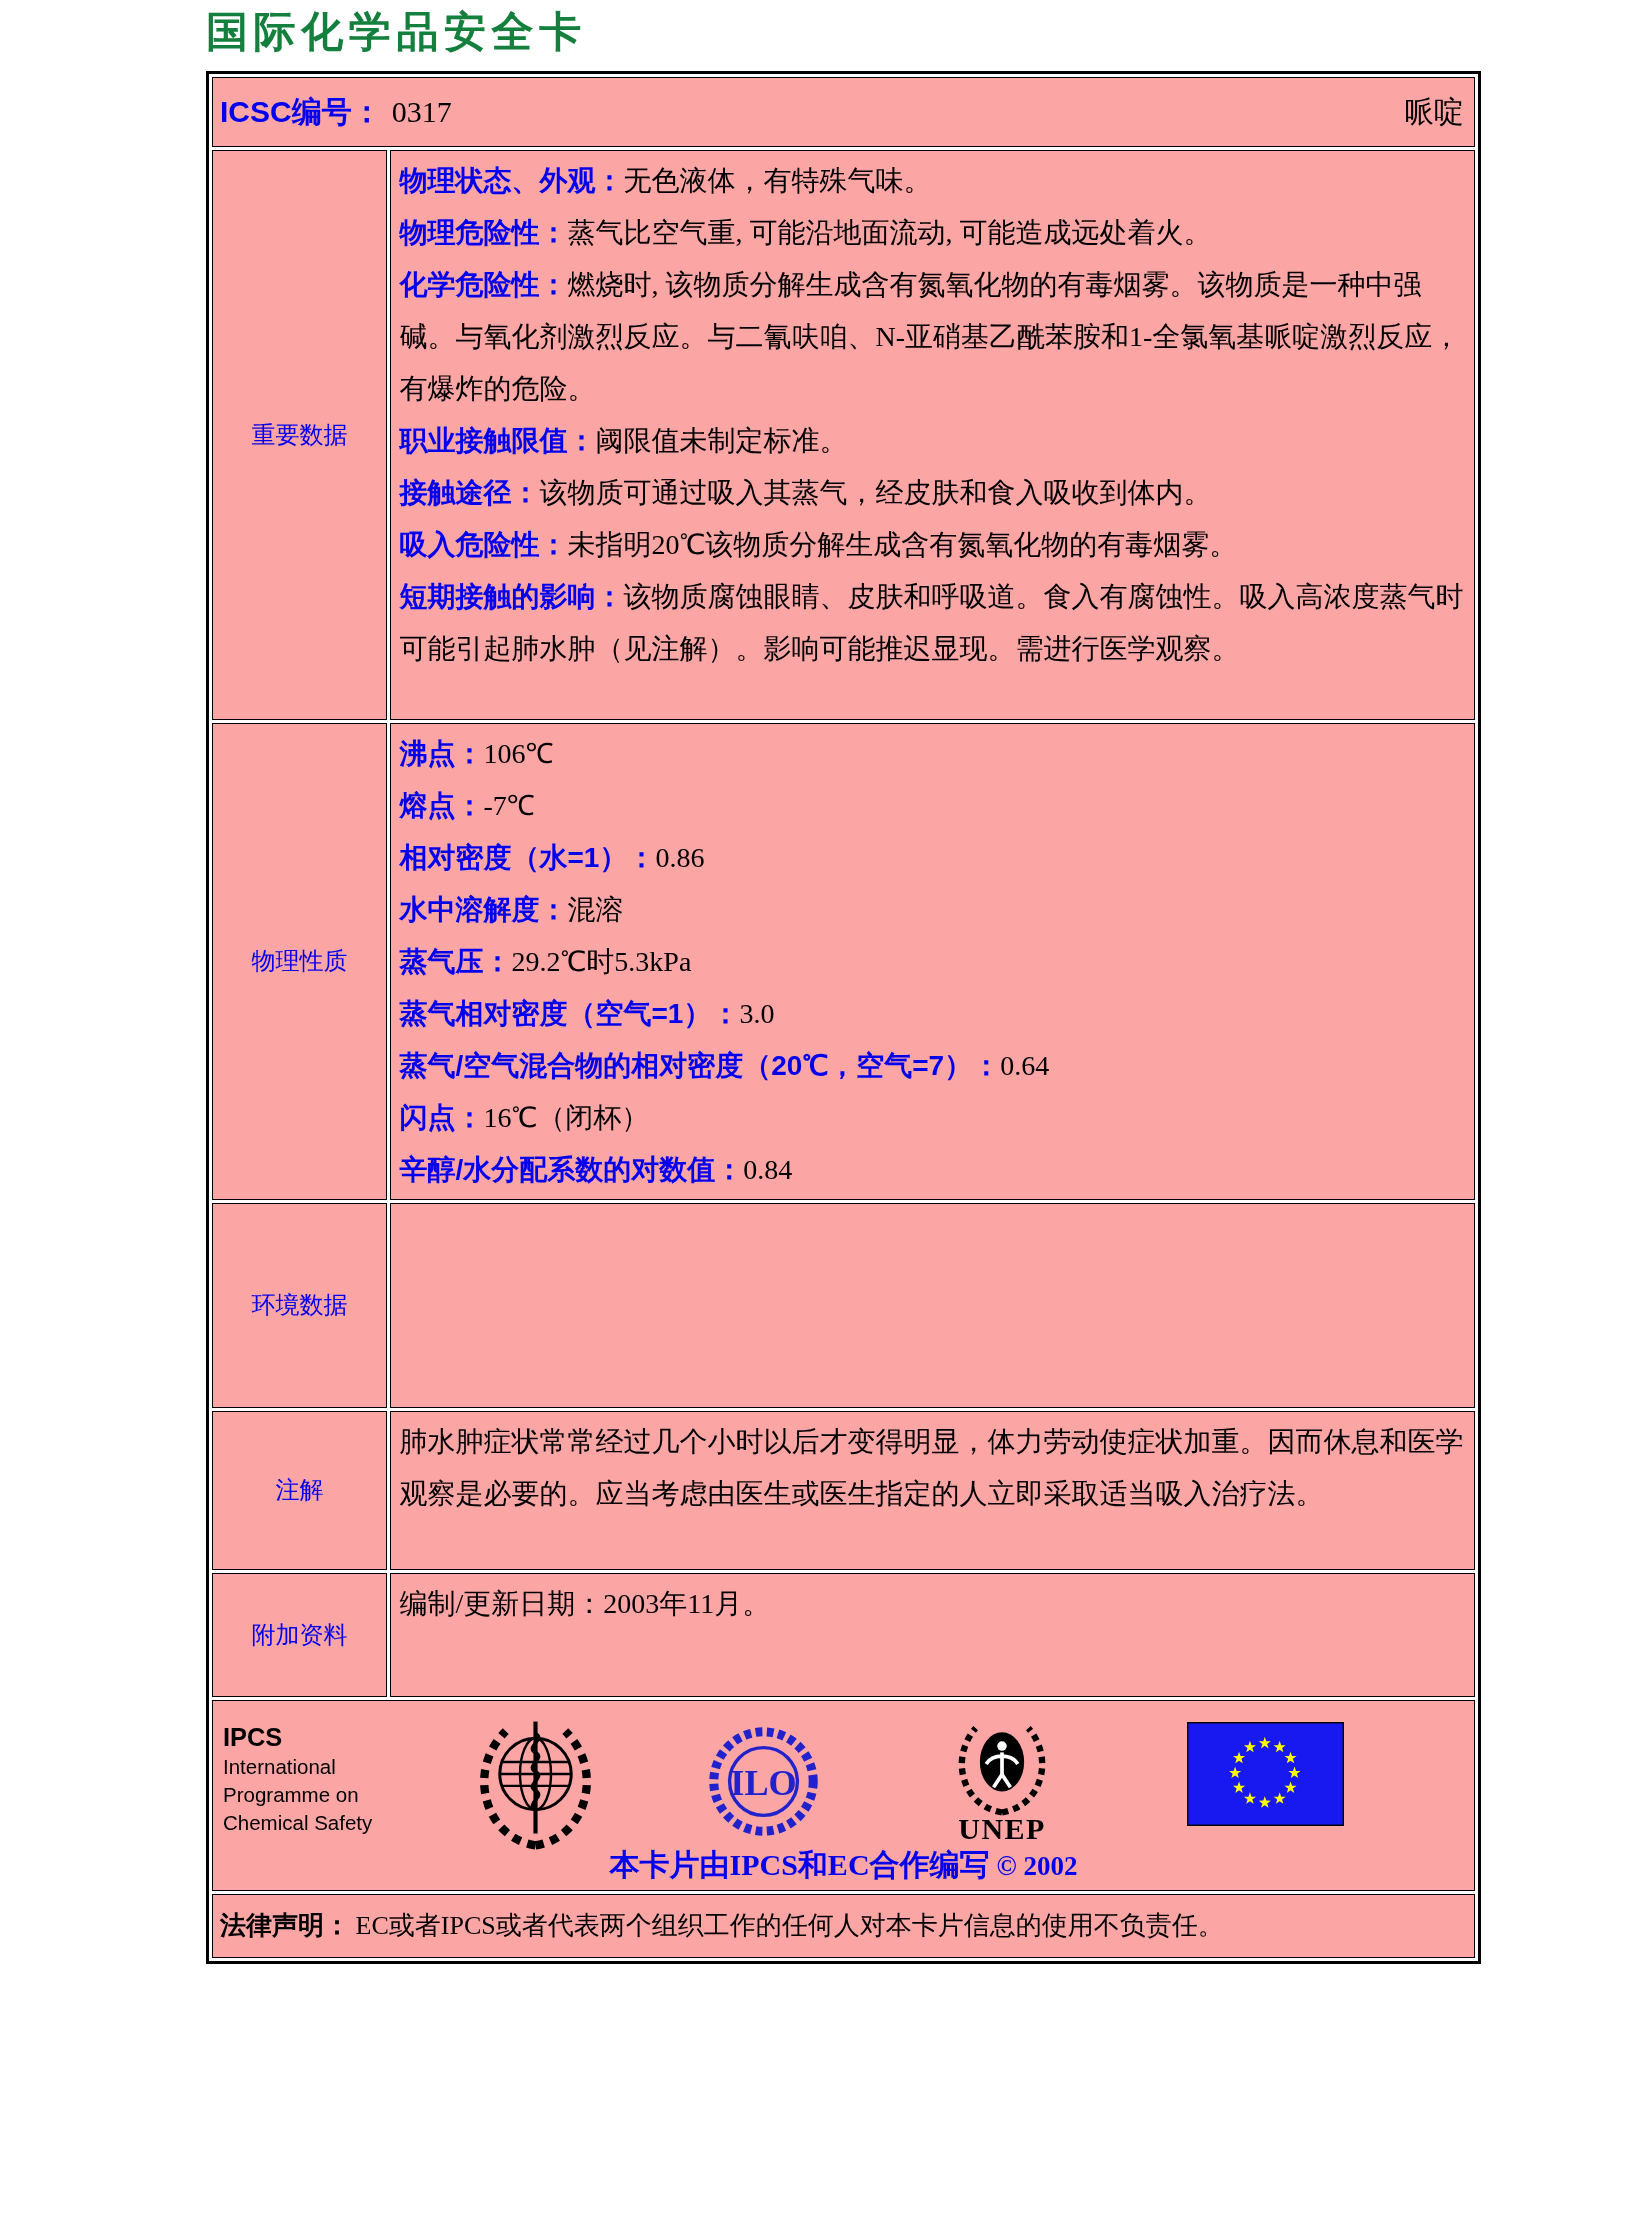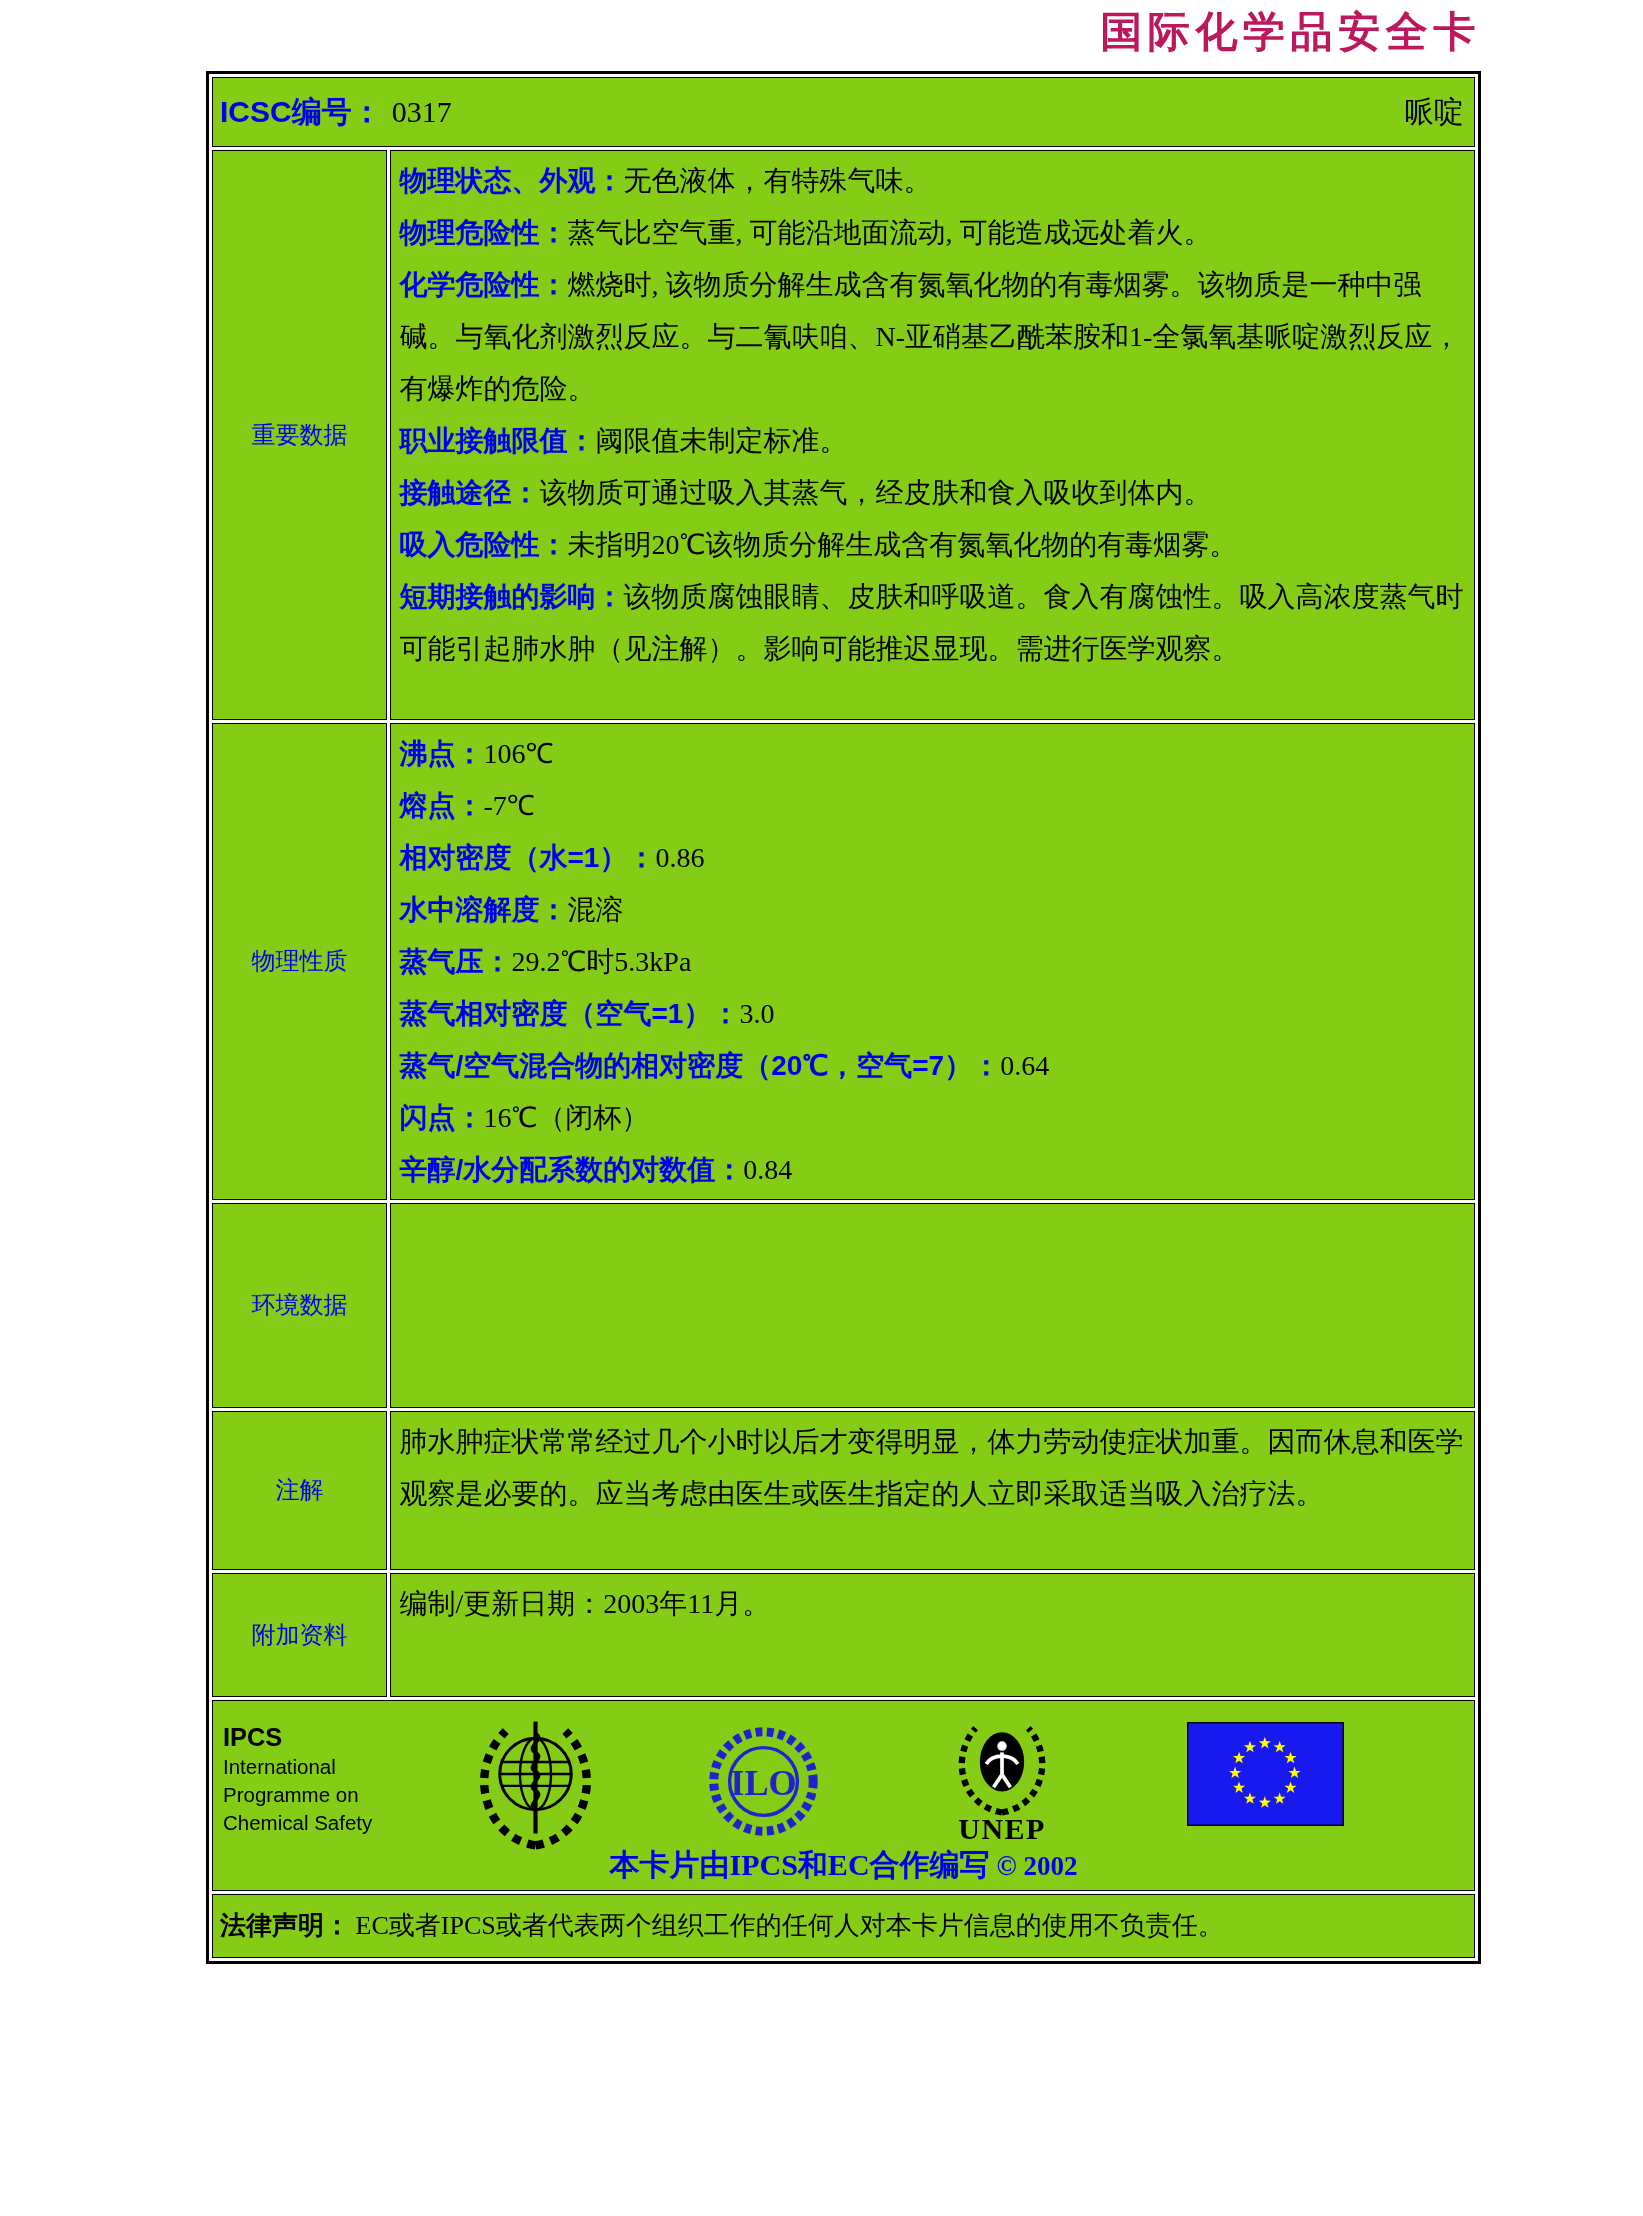--- a/index.html
+++ b/index.html
@@ -1,24 +1,24 @@
 <!DOCTYPE html>
 <html style="font-size:11.3px"><head>
 <meta charset="utf-8">
 <style>
   html,body{margin:0;padding:0;background:#fff;}
   body{width:1644px;height:2216px;position:relative;font-family:"Liberation Serif",serif;color:#000;}
   .page{position:absolute;inset:0;}
   .title{position:absolute;left:206px;top:0;width:1275px;height:68px;
-         text-align:right;font-size:42px;font-weight:bold;color:#be185d;
+         text-align:left;font-size:42px;font-weight:bold;color:#15803d;
          letter-spacing:5.6px;line-height:65px;font-family:"Liberation Serif",serif;}
   table.card{position:absolute;left:206px;top:71px;width:1275px;
              border:3.5px solid #000;border-collapse:separate;border-spacing:3.5px;
              table-layout:fixed;background:#fff;}
-  td{border:1.4px solid #000;background:#84cc16;padding:0;}
+  td{border:1.4px solid #000;background:#fca5a5;padding:0;}
   .label-cell{vertical-align:middle;text-align:center;
               font-family:Liberation Serif, serif;color:#0000EE;
               font-size:24px;font-weight:500;}
   .content-cell{vertical-align:top;padding:4.2px 7px 2.8px 8.5px;
                 font-size:28px;line-height:52px;}
   .kv{display:block;}
   .k{color:#0000EE;font-family:"Liberation Sans",sans-serif;font-weight:600;}
   .v{color:#000;font-family:"Liberation Serif",serif;}
   .r-header td{height:68px;}
   .r-important .content-cell{height:561px;}

